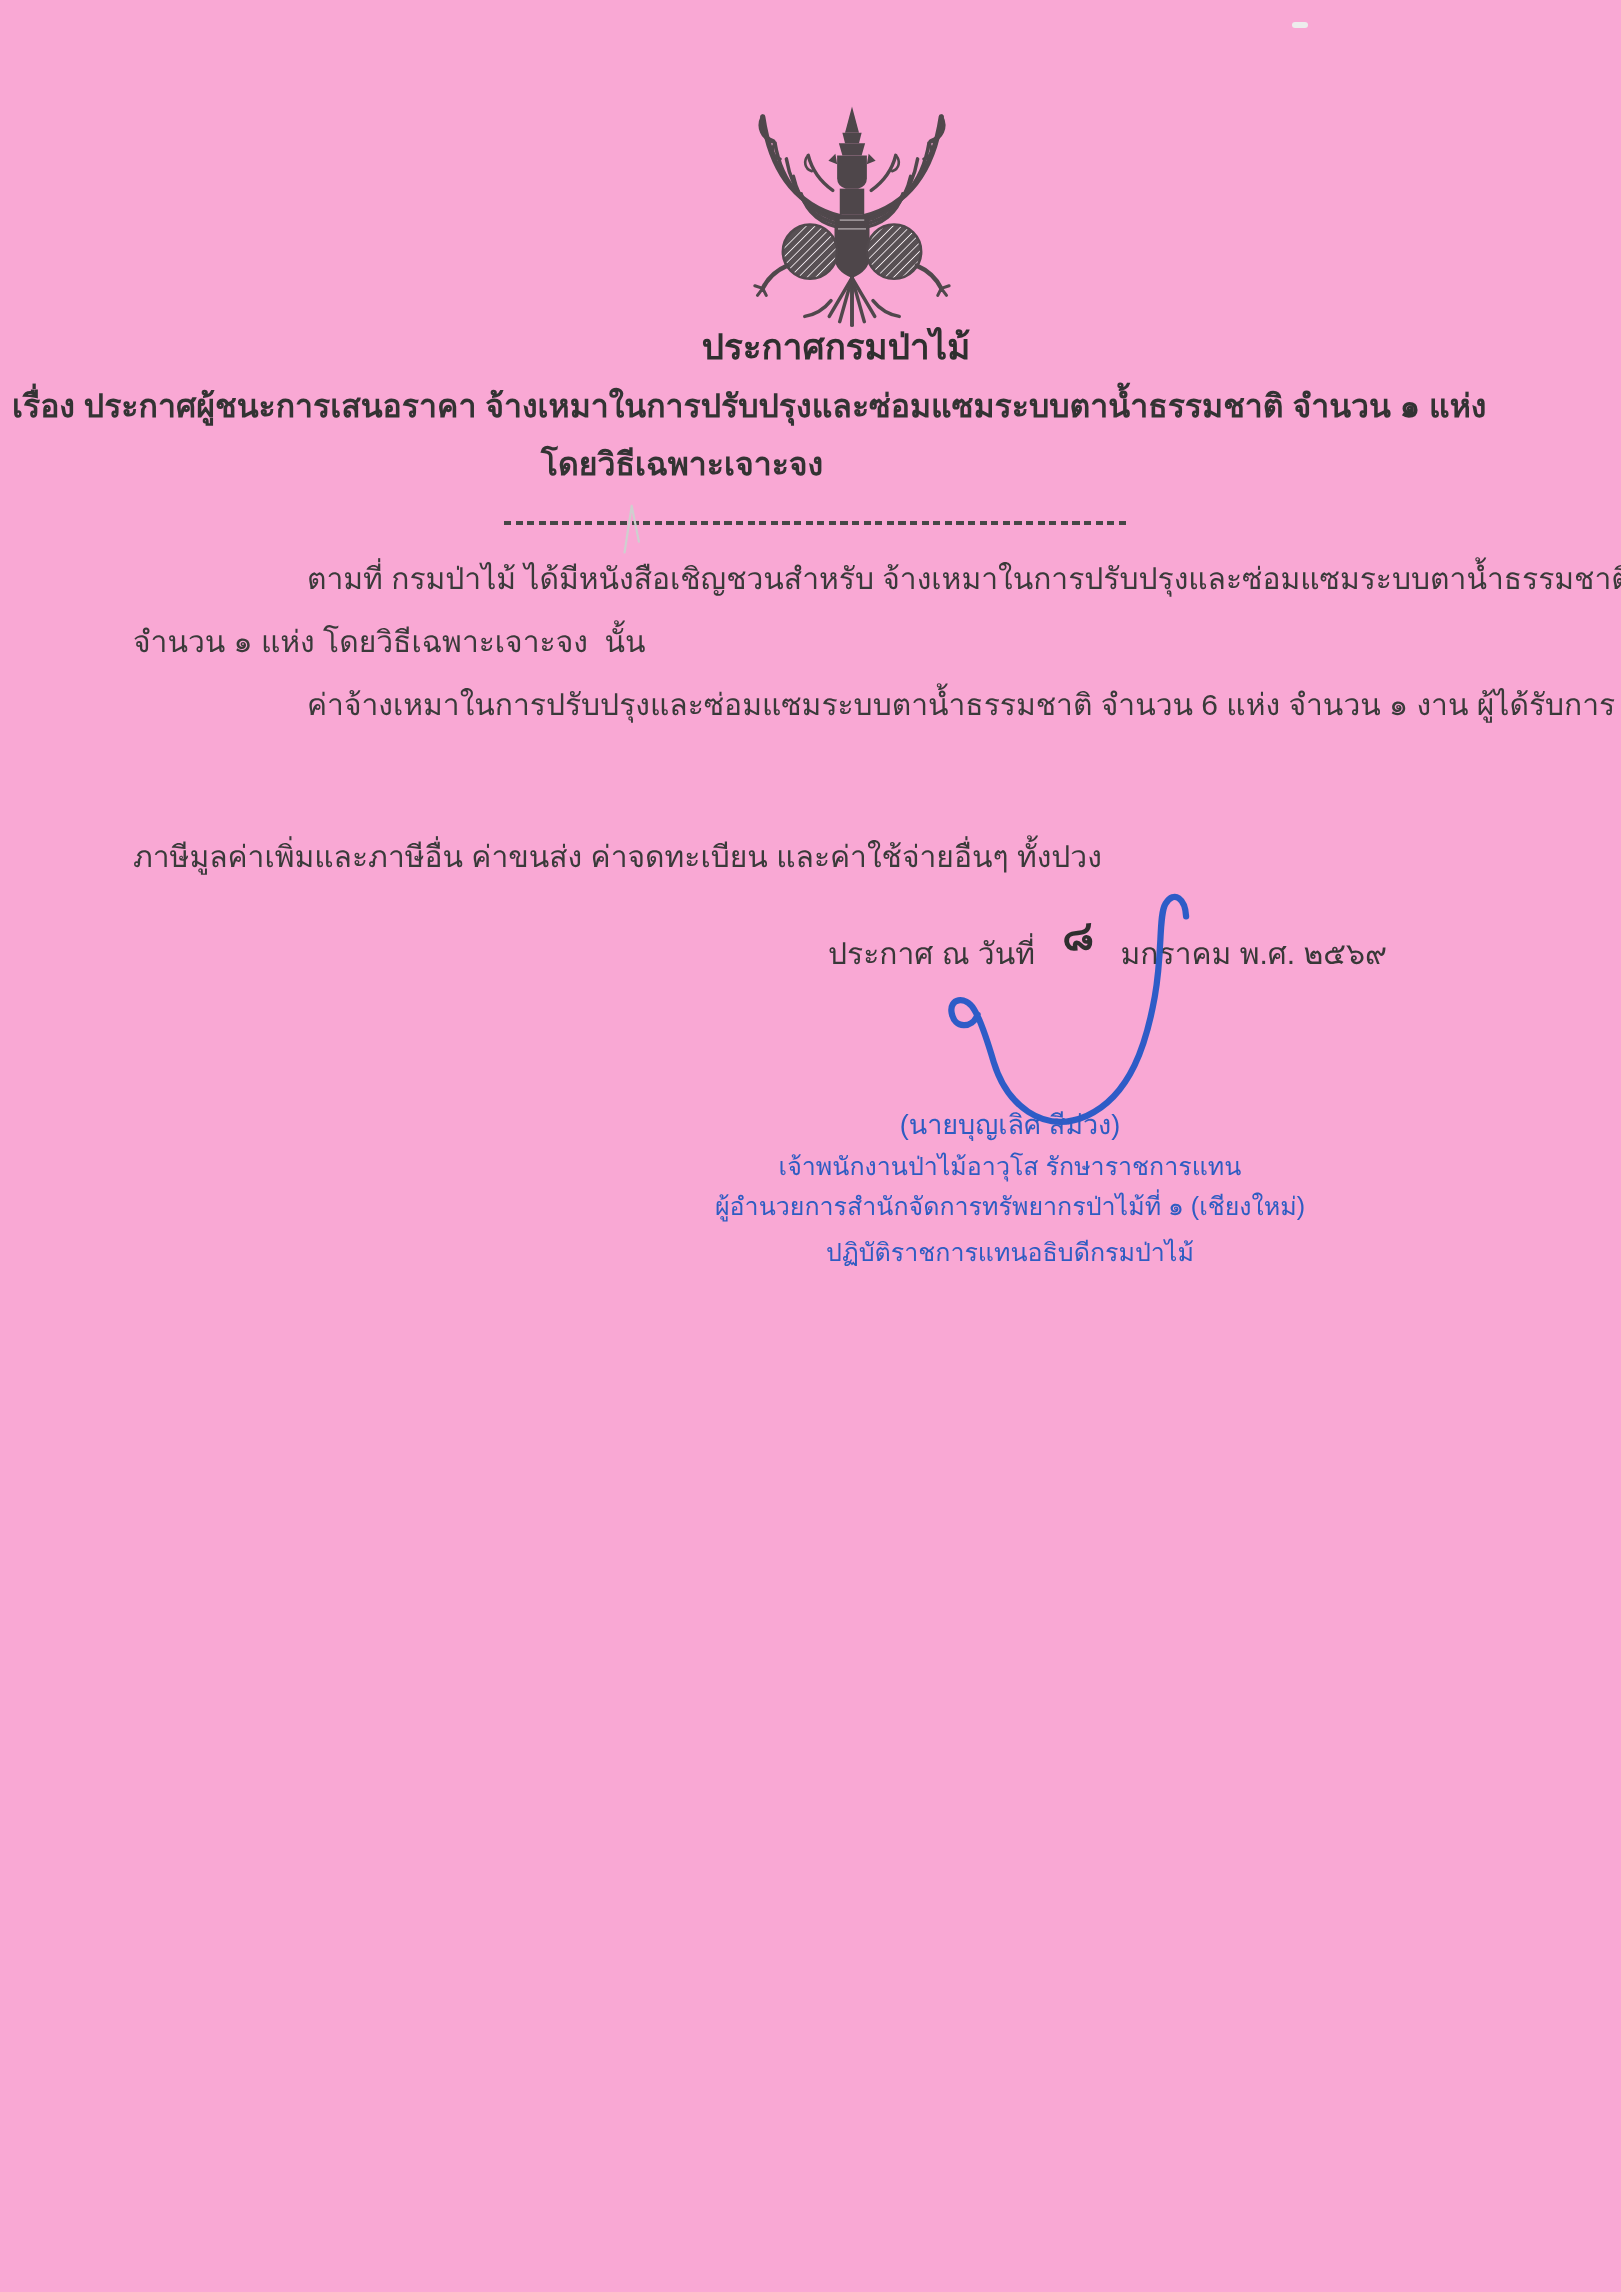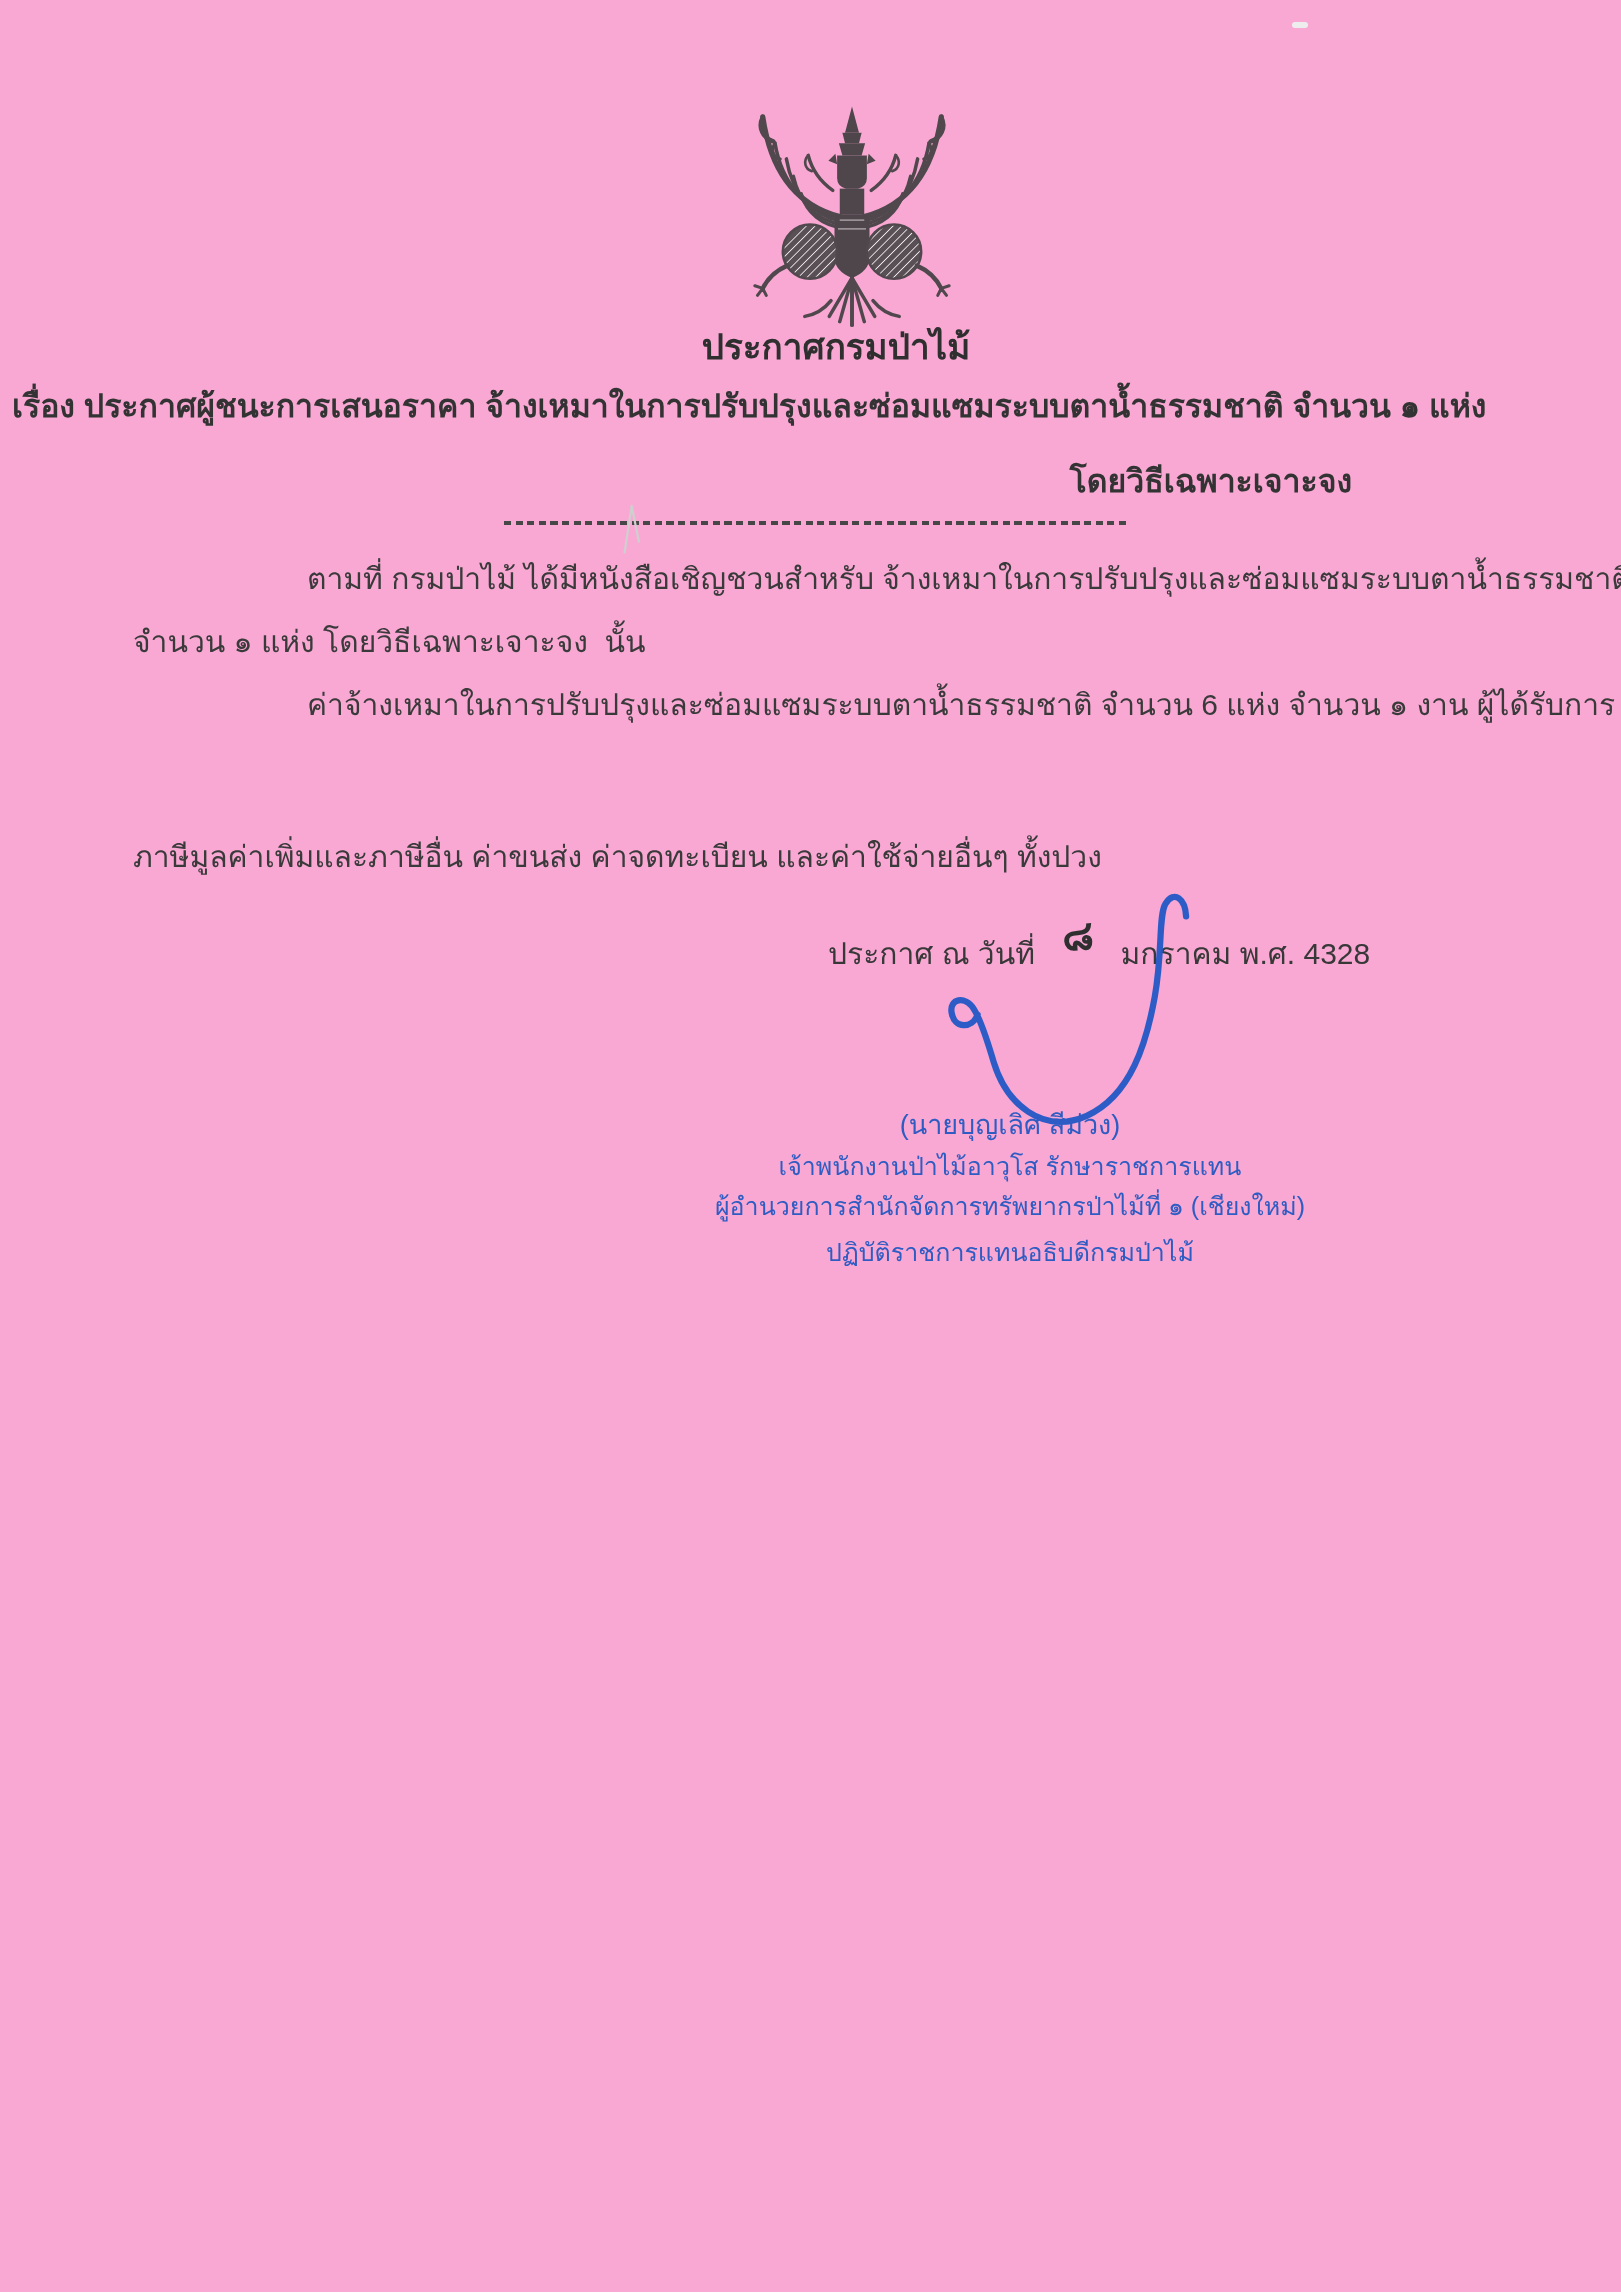--- a/index.html
+++ b/index.html
@@ -5,21 +5,21 @@
   html,body{margin:0;padding:0;background:#ffffff;}
   .page{
     position:relative;width:1622px;height:2293px;background:#f9a8d4;overflow:hidden;
     font-family:Liberation Sans, sans-serif;color:#383838;
   }
   .abs{position:absolute;white-space:pre;}
   .ctr{text-align:center;}
   .doc-title{top:319px;left:25px;width:1622px;font-size:35px;font-weight:bold;color:#2f2f2f;}
   .subj{left:0;width:1340px;font-size:32px;font-weight:bold;color:#333333;padding-left:12px;}
   .subj1{top:380px;}
-  .subj2{top:455px;text-align:right;}
+  .subj2{top:438px;}
   .sep{
     top:521px;left:504px;width:622px;height:3.6px;
     background:repeating-linear-gradient(90deg,#474747 0 7.2px,transparent 7.2px 11.6px);
   }
   .body-line{font-size:30px;color:#3a3a3a;}
   .bl0{top:555px;left:307px;}
   .bl1{top:618px;left:133px;}
   .bl2{top:681px;left:307px;}
   .bl3{top:743px;left:133px;}
   .bl4{top:806px;left:133px;margin-top:27px;}
@@ -127,21 +127,21 @@
   <div class="abs smudge"></div>
 
   <div class="abs body-line bl0">ตามที่ กรมป่าไม้ ได้มีหนังสือเชิญชวนสำหรับ จ้างเหมาในการปรับปรุงและซ่อมแซมระบบตาน้ำธรรมชาติ</div>
   <div class="abs body-line bl1">จำนวน ๑ แห่ง โดยวิธีเฉพาะเจาะจง  นั้น</div>
   <div class="abs body-line bl2">ค่าจ้างเหมาในการปรับปรุงและซ่อมแซมระบบตาน้ำธรรมชาติ จำนวน 6 แห่ง จำนวน ๑ งาน ผู้ได้รับการ</div>
   <div class="abs body-line bl4">ภาษีมูลค่าเพิ่มและภาษีอื่น ค่าขนส่ง ค่าจดทะเบียน และค่าใช้จ่ายอื่นๆ ทั้งปวง</div>
 
   <div class="abs date-row">
     <span class="date-text">ประกาศ ณ วันที่</span>
     <span class="hand-day">๘</span>
-    <span class="date-text">มกราคม พ.ศ. 4328</span>
+    <span class="date-text">มกราคม พ.ศ. ๒๕๖๙</span>
   </div>
 
   <div class="abs sig">
     <svg width="269" height="255" viewBox="1020 960 300 285" xmlns="http://www.w3.org/2000/svg">
       <path d="M1307 1005
                C1306 986 1294 975 1284 991
                C1276 1004 1281 1045 1272 1095
                C1263 1145 1246 1205 1196 1228
                C1146 1250 1106 1214 1092 1168
                C1084 1141 1077 1120 1070 1109

